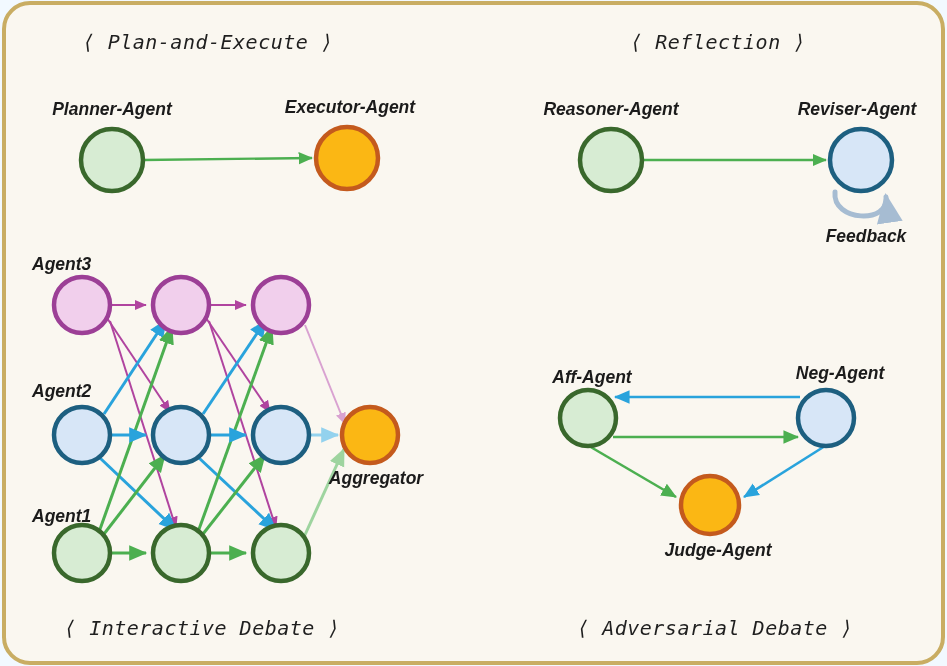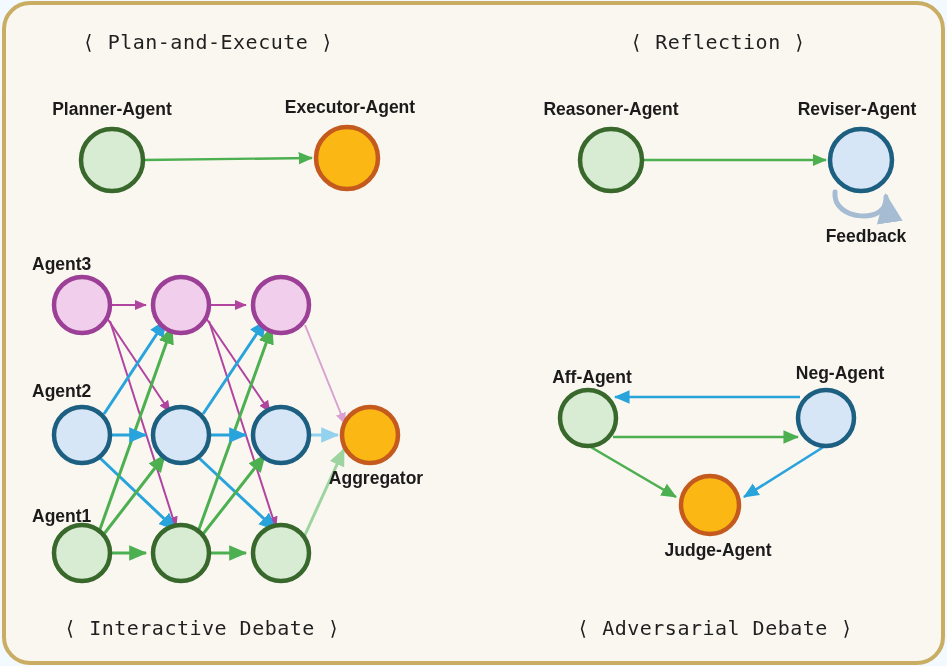--- a/index.html
+++ b/index.html
@@ -11,20 +11,21 @@
   body {
     width: 947px;
     height: 666px;
     overflow: hidden;
     font-family: "Liberation Sans", sans-serif;
   }
   #figure {
     position: relative;
     width: 800px;
     height: 666px;
+    font-style: italic;
   }
   #figure svg {
     display: block;
   }
   .panel-caption {
     font-family: "DejaVu Sans Mono", "Liberation Mono", monospace;
     font-size: 20px;
     fill: #1f1f1f;
     letter-spacing: 0.5px;
   }

